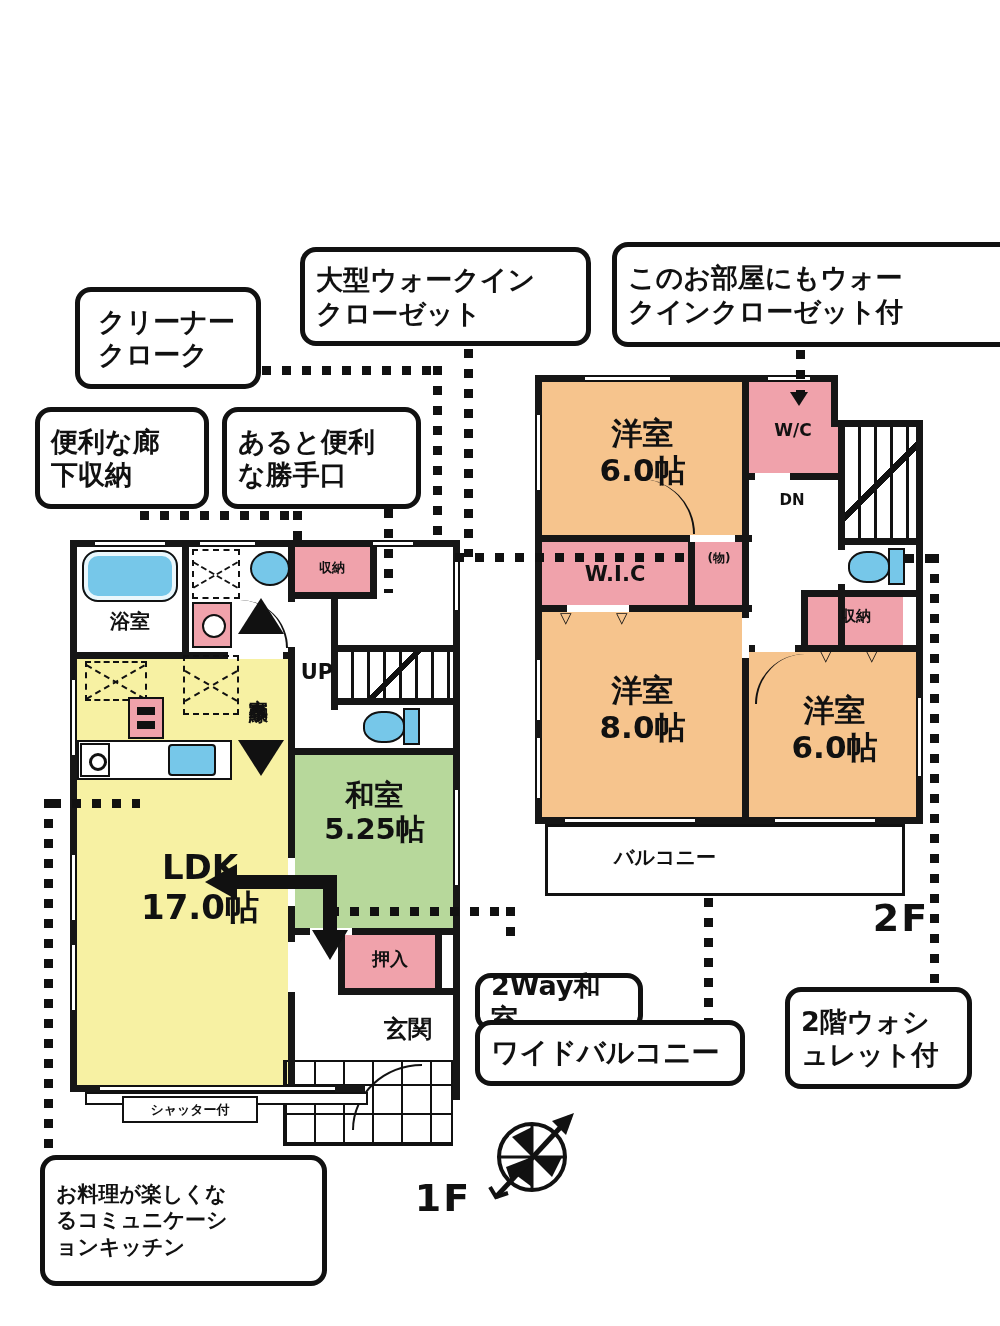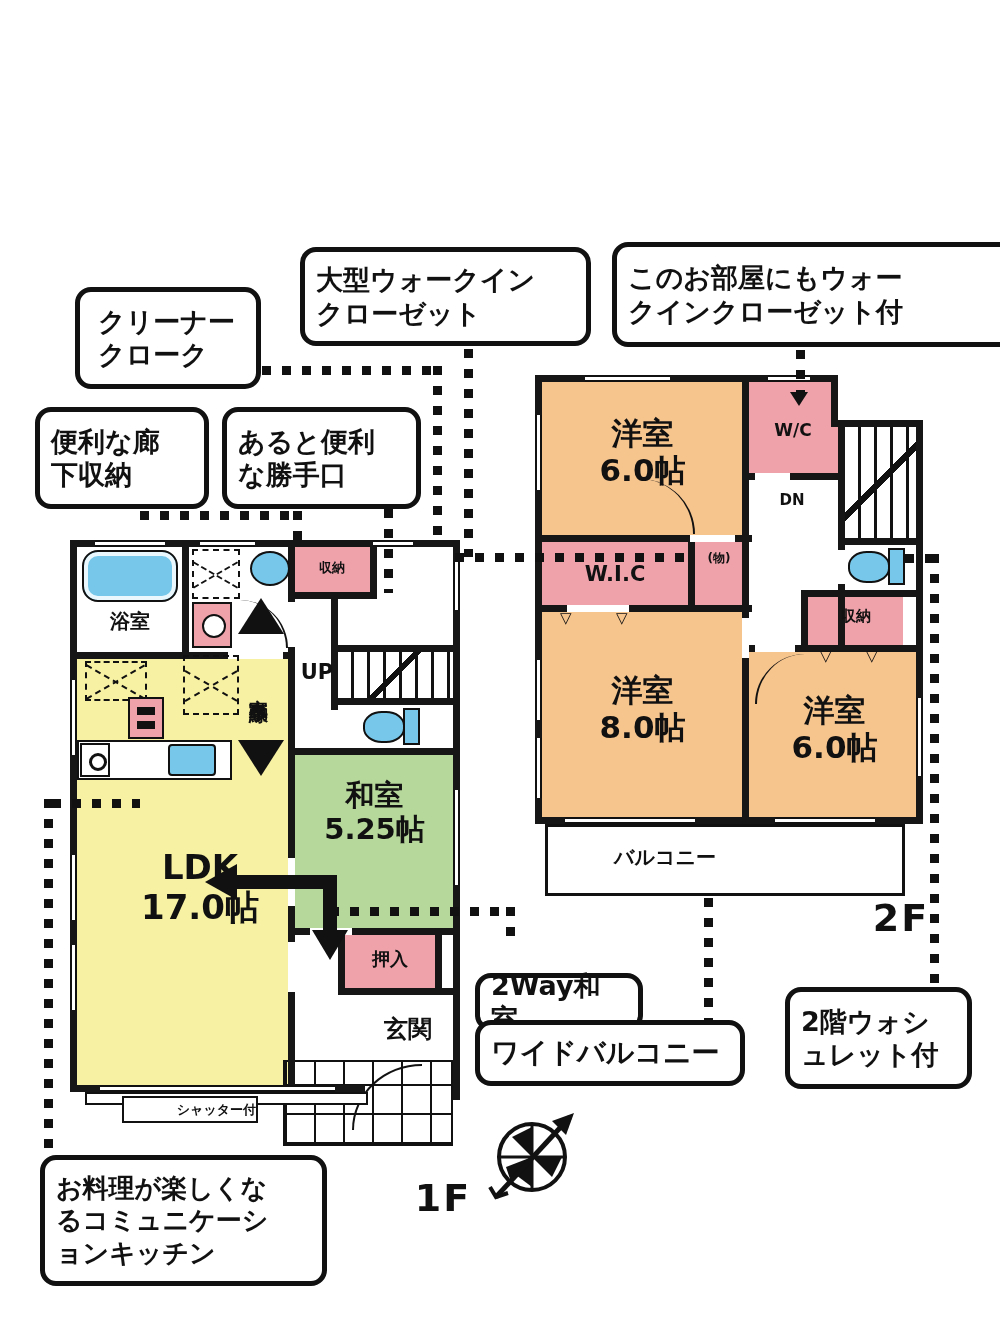--- a/index.html
+++ b/index.html
@@ -64,21 +64,21 @@
   <div class="co" style="left:612px;top:242px;width:404px;height:105px;"><span>このお部屋にもウォー
 クインクローゼット付</span></div>
   <div class="co" style="left:35px;top:407px;width:174px;height:102px;"><span>便利な廊
 下収納</span></div>
   <div class="co" style="left:222px;top:407px;width:199px;height:102px;"><span>あると便利
 な勝手口</span></div>
   <div class="co" style="left:475px;top:973px;width:168px;height:58px;"><span>2Way和室</span></div>
   <div class="co" style="left:475px;top:1020px;width:270px;height:66px;font-size:28px;"><span>ワイドバルコニー</span></div>
   <div class="co" style="left:765px;top:987px;width:187px;height:102px;margin-left:20px;"><span>2階ウォシ
 ュレット付</span></div>
-  <div class="co" style="left:40px;top:1155px;width:287px;height:131px;font-size:26px;"><span>お料理が楽しくな
+  <div class="co" style="left:40px;top:1155px;width:287px;height:131px;font-size:21px;"><span>お料理が楽しくな
 るコミュニケーシ
 ョンキッチン</span></div>
 
   <div class="dh" style="left:140px;top:511px;width:160px;"></div>
   <div class="dv" style="left:293px;top:511px;height:32px;"></div>
   <div class="dh" style="left:262px;top:366px;width:178px;"></div>
   <div class="dv" style="left:433px;top:366px;height:180px;"></div>
   <div class="dv" style="left:464px;top:349px;height:208px;"></div>
   <div class="dh" style="left:455px;top:553px;width:240px;"></div>
   <div class="dv" style="left:796px;top:350px;height:44px;"></div>
@@ -246,21 +246,21 @@
   <div class="lb vt" style="left:248px;top:640px;height:96px;font-size:19px;">家事動線</div>
   <div class="tri-dn" style="left:238px;top:740px;"></div>
 
   <svg style="left:195px;top:845px;" width="160" height="120" viewBox="0 0 160 120">
     <path d="M135,95 L135,37 L40,37" fill="none" stroke="#111" stroke-width="14"></path>
     <polygon points="10,37 42,19 42,55" fill="#111"></polygon>
     <polygon points="135,115 117,85 153,85" fill="#111"></polygon>
   </svg>
 
   <div class="bar" style="left:85px;top:1092px;width:283px;height:13px;"></div>
-  <div class="bar" style="left:122px;top:1096px;width:136px;height:27px;display:flex;align-items:center;justify-content:flex-end;z-index:5;">
+  <div class="bar" style="left:122px;top:1096px;width:136px;height:27px;display:flex;align-items:center;justify-content:center;z-index:5;">
     <span style="font-size:13px;font-weight:bold;">シャッター付</span>
   </div>
 
   <div class="lb" style="left:100px;top:610px;width:60px;font-size:20px;">浴室</div>
   <div class="lb" style="left:302px;top:560px;width:60px;font-size:13px;">収納</div>
   <div class="lb" style="left:300px;top:660px;width:34px;font-size:21px;">UP</div>
   <div class="lb" style="left:120px;top:847px;width:160px;font-size:34px;">LDK
 17.0帖</div>
   <div class="lb" style="left:302px;top:778px;width:145px;font-size:29px;">和室
 5.25帖</div>

